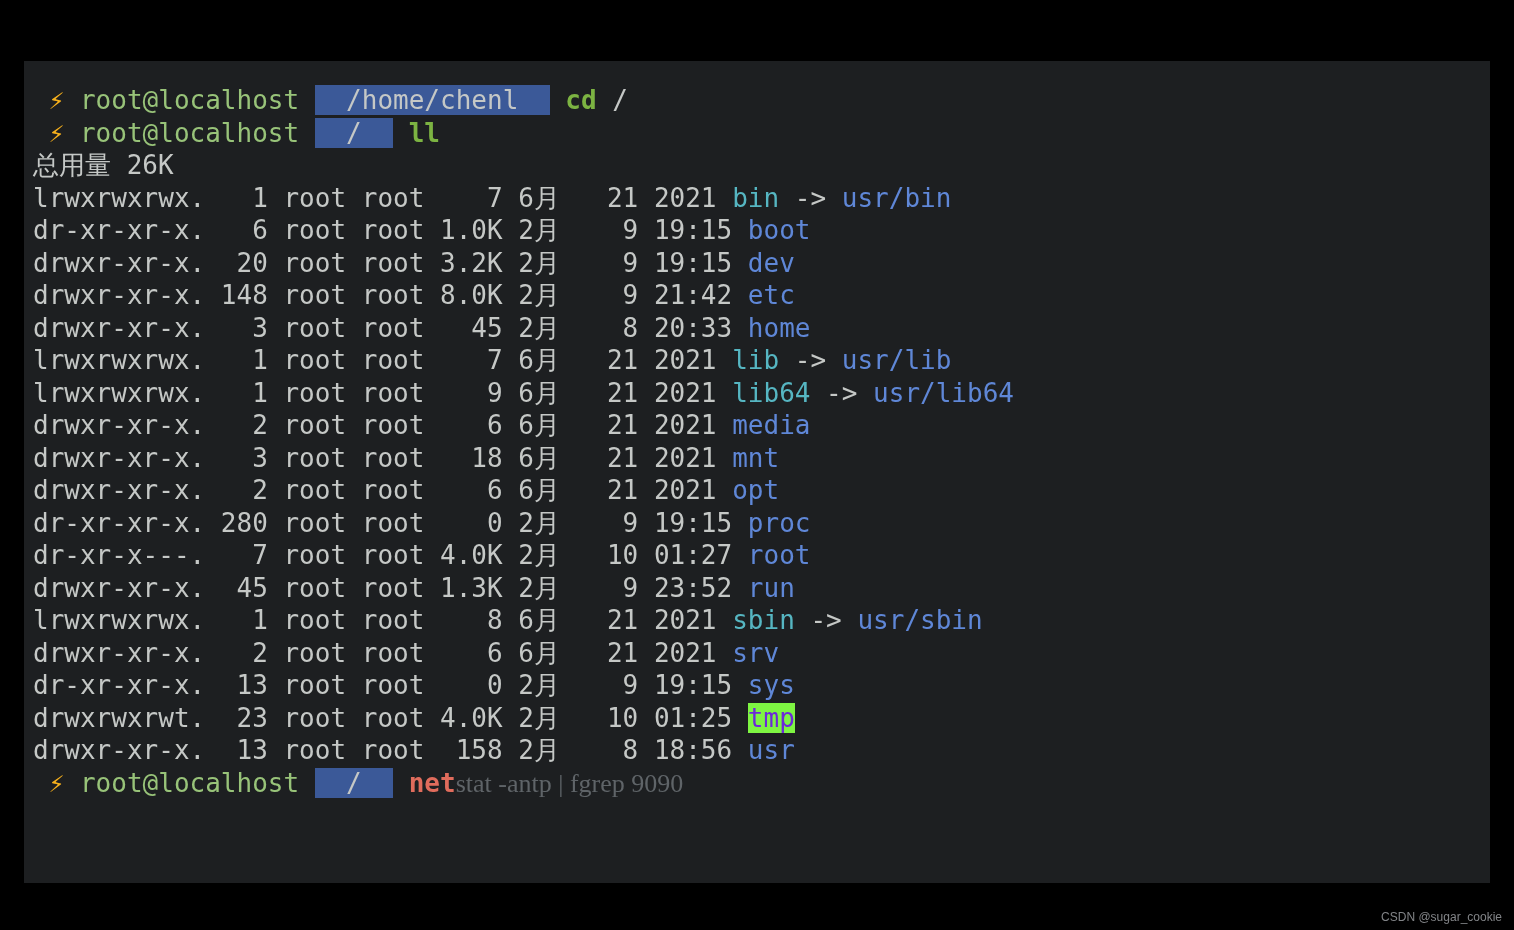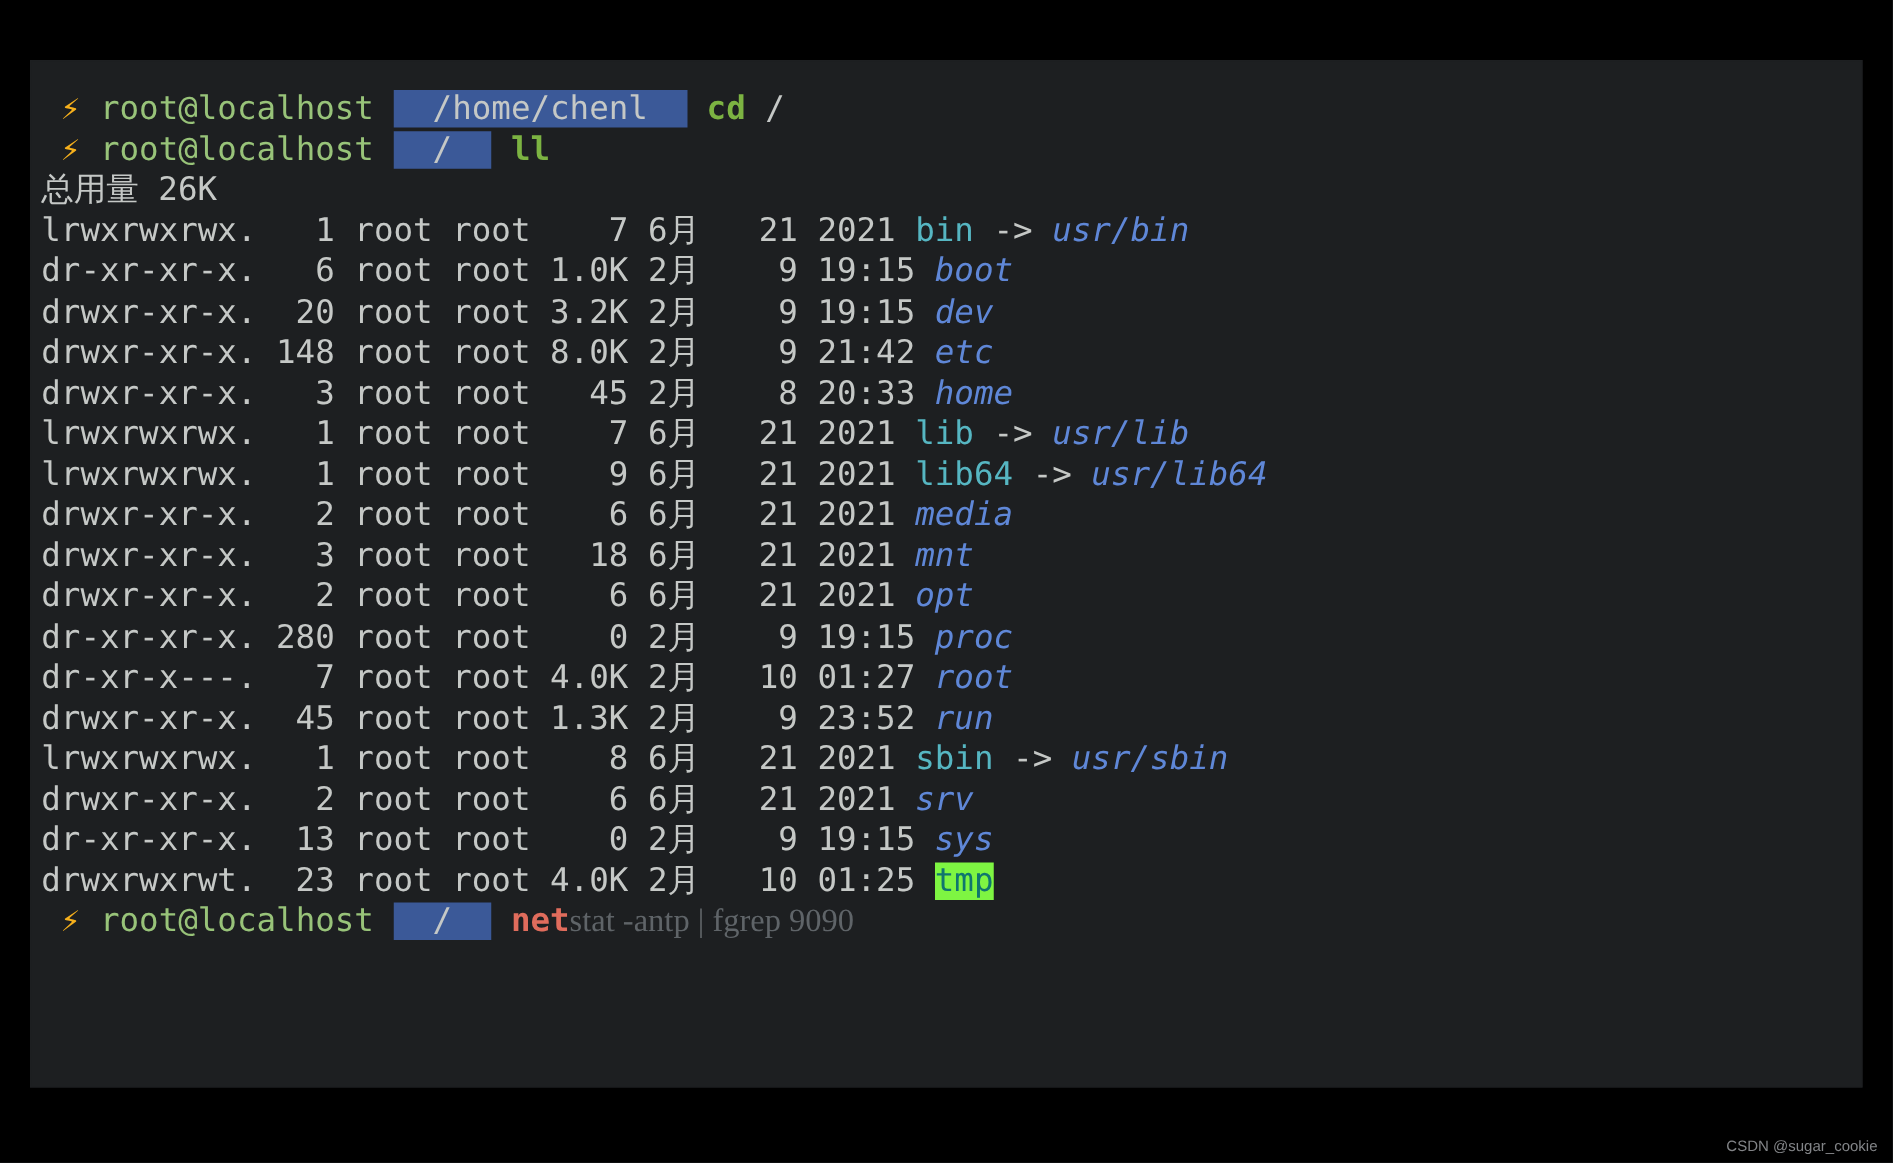--- a/index.html
+++ b/index.html
@@ -8,41 +8,42 @@
     background: #000;
     width: 1514px;
     height: 930px;
     font-family: "Consolas", "DejaVu Sans Mono", monospace;
     font-size: 26px;
     overflow: hidden;
     color: #c5c8c6;
   }
   .term-wrap {
     padding: 48px 24px 24px 24px;
+    margin-top: 13px;
   }
   .term {
     background: #1d1f21;
     padding: 22px 8px 8px 8px;
     line-height: 1.25;
     letter-spacing: 0;
     border: 1px solid #1d1f21;
     min-height: 790px;
   }
   .row { white-space: pre; }
   
   .bolt    { color: #f6b01c; font-weight: bold; }
   .green   { color: #98c379; }
   .bgreen  { color: #7cb342; font-weight: bold; }
   .red     { color: #e06c5c; font-weight: bold; }
   .path-bg { background: #3b5998; color: #c5c8c6; }
   .gray    { color: #6d7278; }
   .dim     { color: #c5c8c6; }
-  .dirlink { color: #5f87d7; font-style: italic; }
+  .dirlink { color: #5f87d7; }
   .symlink { color: #56b6c2; }
-  .tmp     { background: #7ef542; color: #0f766e; }
+  .tmp     { background: #7ef542; color: #6d28d9; }
   .suggest { color: #5f6468; font-family: Liberation Serif, serif; }
   .watermark {
     position: fixed;
     right: 12px;
     bottom: 6px;
     font-family: Arial, sans-serif;
     font-size: 12px;
     color: #b9bcc0;
     opacity: .7;
   }
@@ -70,19 +71,20 @@
         <div class="row"><span class="dim">drwxr-xr-x.</span> <span class="dim">  2</span> <span class="dim">root</span> <span class="dim">root</span> <span class="dim">   6</span> <span class="dim">6月 </span> <span class="dim"> 21</span> <span class="dim">2021</span> <span class="dirlink">media</span></div>
         <div class="row"><span class="dim">drwxr-xr-x.</span> <span class="dim">  3</span> <span class="dim">root</span> <span class="dim">root</span> <span class="dim">  18</span> <span class="dim">6月 </span> <span class="dim"> 21</span> <span class="dim">2021</span> <span class="dirlink">mnt</span></div>
         <div class="row"><span class="dim">drwxr-xr-x.</span> <span class="dim">  2</span> <span class="dim">root</span> <span class="dim">root</span> <span class="dim">   6</span> <span class="dim">6月 </span> <span class="dim"> 21</span> <span class="dim">2021</span> <span class="dirlink">opt</span></div>
         <div class="row"><span class="dim">dr-xr-xr-x.</span> <span class="dim">280</span> <span class="dim">root</span> <span class="dim">root</span> <span class="dim">   0</span> <span class="dim">2月 </span> <span class="dim">  9</span> <span class="dim">19:15</span> <span class="dirlink">proc</span></div>
         <div class="row"><span class="dim">dr-xr-x---.</span> <span class="dim">  7</span> <span class="dim">root</span> <span class="dim">root</span> <span class="dim">4.0K</span> <span class="dim">2月 </span> <span class="dim"> 10</span> <span class="dim">01:27</span> <span class="dirlink">root</span></div>
         <div class="row"><span class="dim">drwxr-xr-x.</span> <span class="dim"> 45</span> <span class="dim">root</span> <span class="dim">root</span> <span class="dim">1.3K</span> <span class="dim">2月 </span> <span class="dim">  9</span> <span class="dim">23:52</span> <span class="dirlink">run</span></div>
         <div class="row"><span class="dim">lrwxrwxrwx.</span> <span class="dim">  1</span> <span class="dim">root</span> <span class="dim">root</span> <span class="dim">   8</span> <span class="dim">6月 </span> <span class="dim"> 21</span> <span class="dim">2021</span> <span class="symlink">sbin</span><span class="dim"> -&gt; </span><span class="dirlink">usr/sbin</span></div>
         <div class="row"><span class="dim">drwxr-xr-x.</span> <span class="dim">  2</span> <span class="dim">root</span> <span class="dim">root</span> <span class="dim">   6</span> <span class="dim">6月 </span> <span class="dim"> 21</span> <span class="dim">2021</span> <span class="dirlink">srv</span></div>
         <div class="row"><span class="dim">dr-xr-xr-x.</span> <span class="dim"> 13</span> <span class="dim">root</span> <span class="dim">root</span> <span class="dim">   0</span> <span class="dim">2月 </span> <span class="dim">  9</span> <span class="dim">19:15</span> <span class="dirlink">sys</span></div>
         <div class="row"><span class="dim">drwxrwxrwt.</span> <span class="dim"> 23</span> <span class="dim">root</span> <span class="dim">root</span> <span class="dim">4.0K</span> <span class="dim">2月 </span> <span class="dim"> 10</span> <span class="dim">01:25</span> <span class="tmp">tmp</span></div>
+        <div class="row"><span class="dim">drwxr-xr-x.</span> <span class="dim"> 13</span> <span class="dim">root</span> <span class="dim">root</span> <span class="dim"> 158</span> <span class="dim">2月 </span> <span class="dim">  8</span> <span class="dim">18:56</span> <span class="dirlink">usr</span></div>
       </div>
 
     <div class="row"> <span class="bolt">⚡ </span><span class="green">root@localhost</span><span class="gray"> </span><span class="path-bg">  <span>/</span>  </span><span class="gray"> </span><span class="red">net</span><span class="suggest">stat -antp | fgrep 9090</span></div>
   </div>
 </div>
 
 <div class="watermark">CSDN @sugar_cookie</div>
 
 </body></html>

